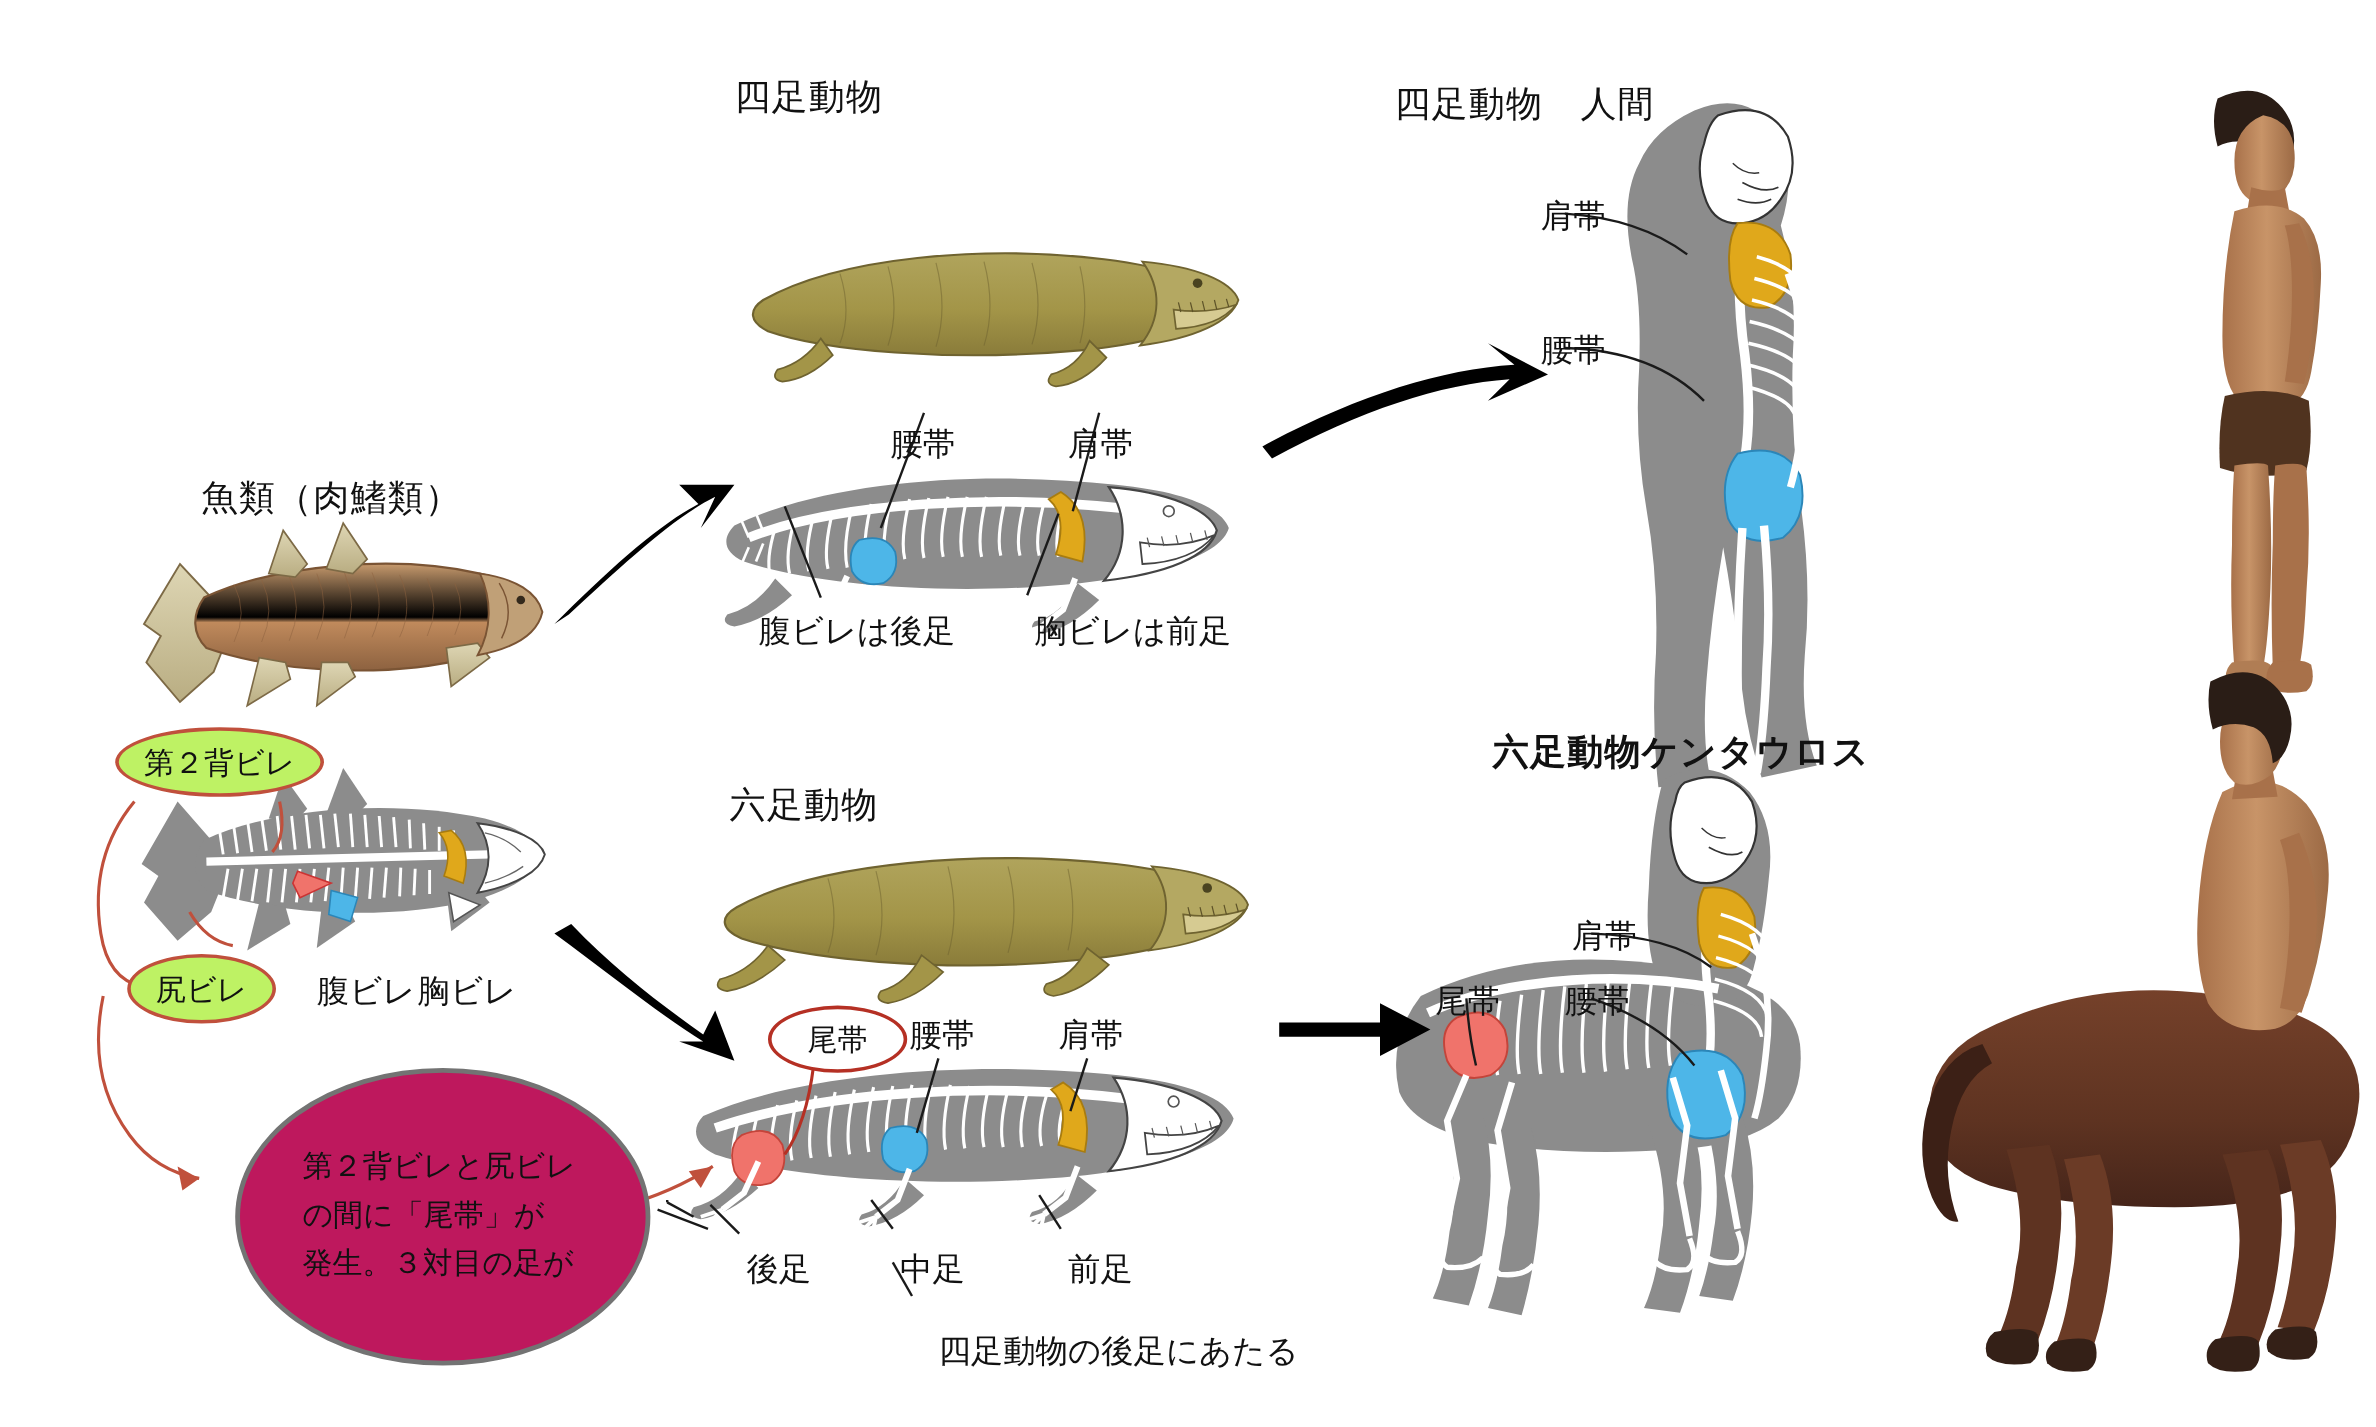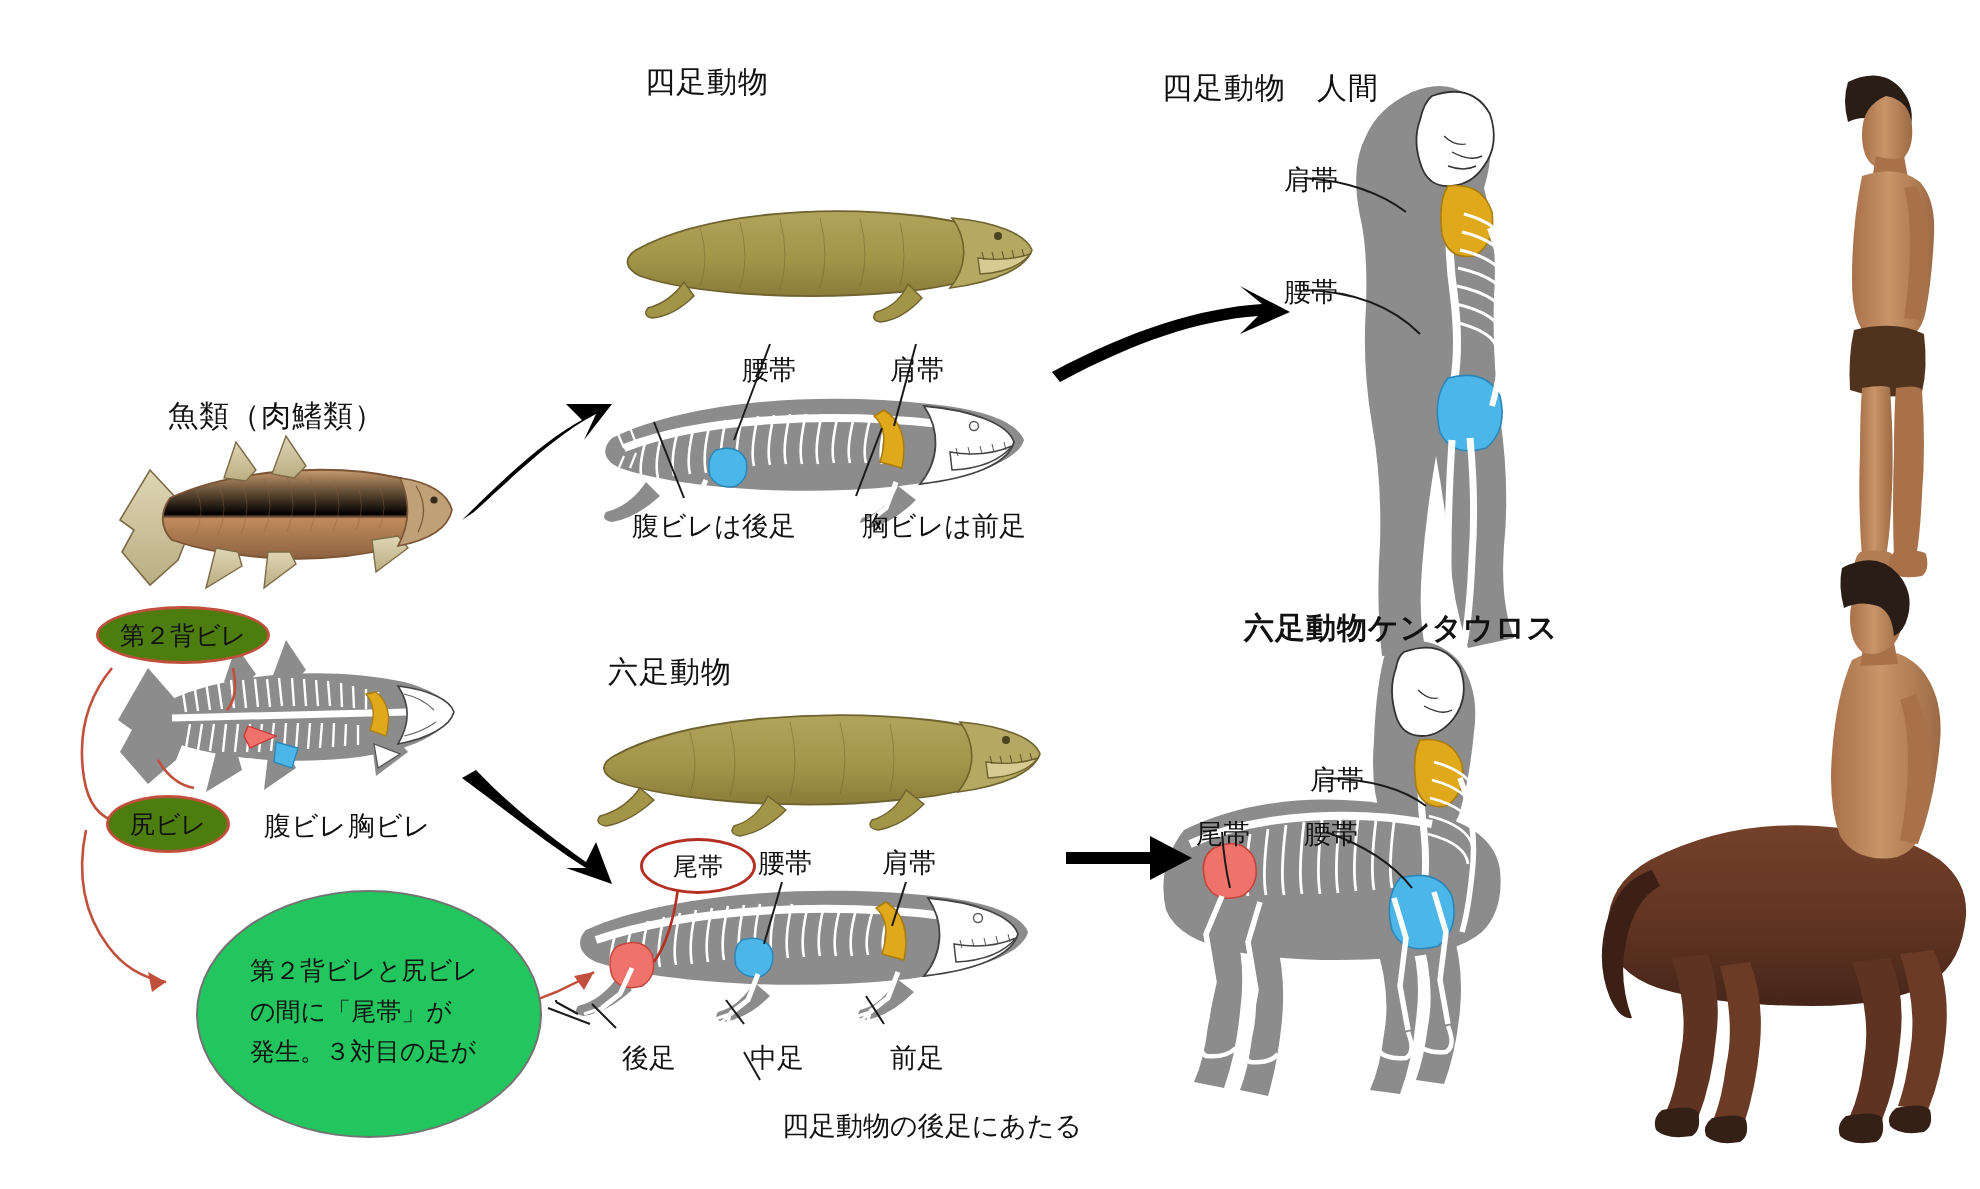--- a/index.html
+++ b/index.html
@@ -7,30 +7,30 @@
     width:1980px;height:1189px;position:relative;background:#ffffff;
     font-family:"Liberation Sans","DejaVu Sans",sans-serif;color:#111;
     overflow:hidden;
   }
   .lbl{position:absolute;white-space:nowrap;line-height:1.35;}
   .hdr{font-size:30px;letter-spacing:1px;}
   .cap{font-size:27px;}
   .oval-red{
     position:absolute;border:3px solid #c0503c;border-radius:50%;
     display:flex;align-items:center;justify-content:center;
-    font-size:25px;color:#111;background:#4d7c0f;white-space:nowrap;
+    font-size:25px;color:#111;background:#bef264;white-space:nowrap;
   }
   .oval-dark{
     position:absolute;border:3px solid #b53024;border-radius:50%;
     display:flex;align-items:center;justify-content:center;
     font-size:25px;color:#111;background:#fff;white-space:nowrap;
   }
   .note-ellipse{
-    position:absolute;border:2px solid #737373;border-radius:50%;
-    background:#22c55e;box-sizing:border-box;
+    position:absolute;border:4px solid #737373;border-radius:50%;
+    background:#be185d;box-sizing:border-box;
   }
   .note-ellipse .txt{
     position:absolute;left:52px;top:58px;width:240px;
     font-size:25px;line-height:1.62;color:#111;
   }
   svg.layer{position:absolute;left:0;top:0;width:1980px;height:1189px;
     pointer-events:none;}
 </style>
 </head>
 <body>
@@ -565,21 +565,21 @@
     <path d="M1326 778 q66 2 100 28"></path>
 
     <path d="M1326 832 q58 20 86 56"></path>
 
     <path d="M1222 832 q2 30 8 56"></path>
   </g>
 </svg>
 
 <div class="lbl hdr" style="left:168px;top:396px;">魚類（肉鰭類）</div>
 
-<div class="lbl hdr" style="left:612px;top:62px;margin-left:33px;">四足動物</div>
+<div class="lbl hdr" style="left:612px;top:62px;">四足動物</div>
 
 <div class="lbl hdr" style="left:1162px;top:68px;">四足動物　人間</div>
 
 <div class="lbl hdr" style="left:608px;top:652px;">六足動物</div>
 
 <div class="lbl hdr" style="left:1244px;top:608px;font-weight:bold;">六足動物ケンタウロス</div>
 
 <div class="oval-red" style="left:96px;top:606px;width:168px;height:52px;">
   <span>第２背ビレ</span>
 </div>

